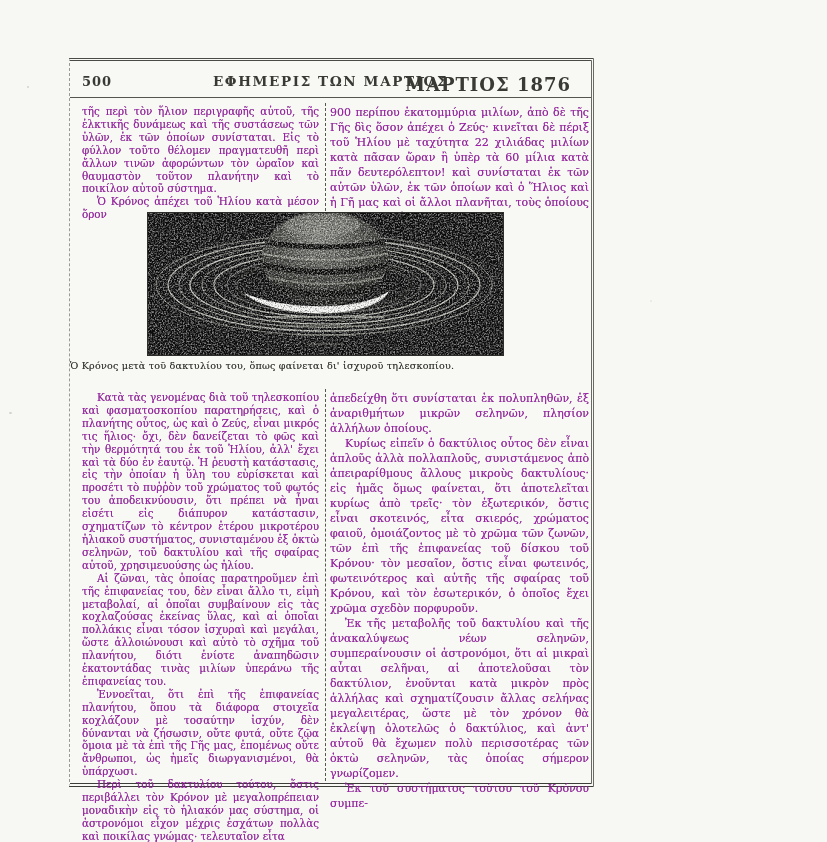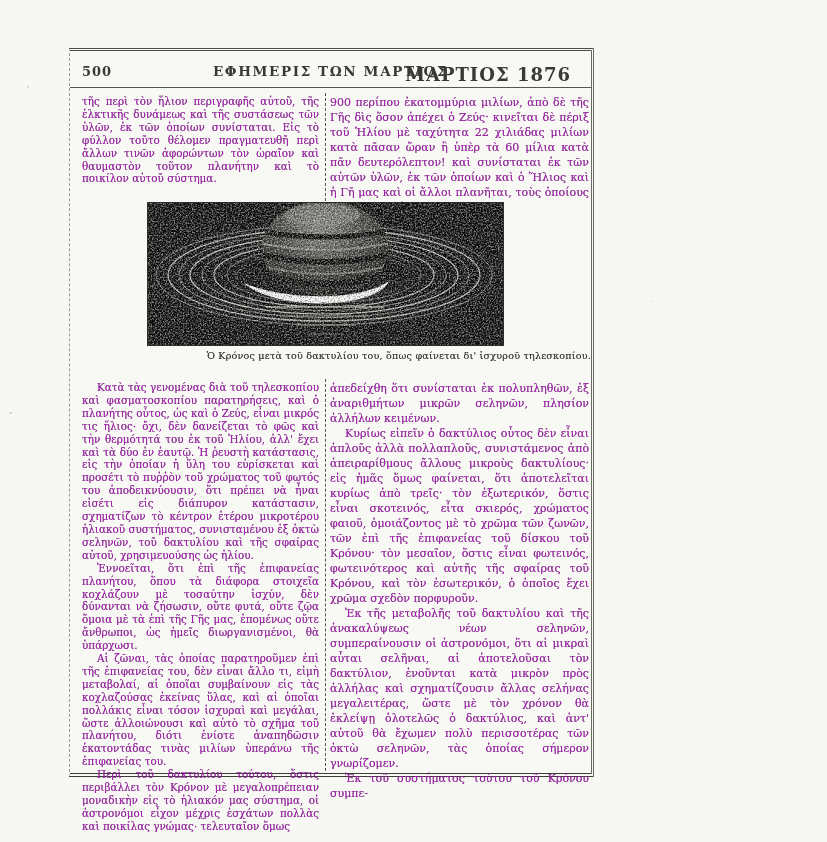--- a/index.html
+++ b/index.html
@@ -9,21 +9,21 @@
     font-family:"DejaVu Serif", serif;
   }
   .stage{position:absolute;inset:0;}
   .speck{position:absolute;background:#8a8a86;border-radius:50%;opacity:.35;}
   .s1{left:9px;top:412px;width:3px;height:2px;}
   .s2{left:27px;top:86px;width:2px;height:2px;}
   .s3{left:205px;top:816px;width:3px;height:2px;opacity:.2;}
   .s4{left:650px;top:300px;width:2px;height:2px;opacity:.15;}
 
   .page{
-    position:absolute;left:69px;top:48px;width:521px;height:722px;
+    position:absolute;left:69px;top:58px;width:521px;height:722px;
     border-top:3px double #4a4a46;
     border-bottom:4px double #3c3c38;
     border-left:1px dashed #9a9a94;
     border-right:3px double #6a6a64;
     background:#f8f8f5;
   }
   .header{position:absolute;left:0;top:4px;width:100%;height:32px;
     border-bottom:1px solid #56564f;color:#3a3a35;}
   .pagenum{position:absolute;left:12px;top:9px;font-size:13px;font-weight:bold;letter-spacing:1px;}
   .masthead{position:absolute;left:0;right:0;top:8px;text-align:center;
@@ -40,21 +40,21 @@
   .ml{left:12px;top:330px;width:237px;}
   .mr{left:260px;top:330px;width:259px;}
 
   .divider{position:absolute;left:255px;width:0;border-left:1px dashed #56564f;}
   .div-top{top:42px;height:108px;}
   .div-main{top:328px;height:392px;}
 
   .figure{position:absolute;left:78px;top:152px;width:355px;height:142px;
     background:#0d0d0d;box-shadow:0 0 0 1px #2e2e2a;}
   .figure svg{display:block;width:355px;height:142px;}
-  .caption{position:absolute;left:0;top:299px;width:100%;text-align:right;
+  .caption{position:absolute;left:0;top:299px;width:100%;text-align:left;
     font-size:9.6px;color:#34342f;letter-spacing:.2px;
     text-shadow:0 0 .4px rgba(40,40,36,.5);}
 </style>
 </head>
 <body>
 
 <div class="stage">
   <div class="speck s1"></div>
   <div class="speck s2"></div>
   <div class="speck s3"></div>
@@ -63,20 +63,21 @@
   <div class="page">
 
     <div class="header">
       <span class="pagenum">500</span>
       <span class="masthead">ΕΦΗΜΕΡΙΣ ΤΩΝ ΜΑΡΤΙΟΣ</span>
       <span class="issuedate">ΜΑΡΤΙΟΣ 1876</span>
     </div>
 
     <div class="col tl">
         <p class="">τῆς περὶ τὸν ἥλιον περιγραφῆς αὐτοῦ, τῆς ἑλκτικῆς δυνάμεως καὶ τῆς συστάσεως τῶν ὑλῶν, ἐκ τῶν ὁποίων συνίσταται. Εἰς τὸ φύλλον τοῦτο θέλομεν πραγματευθῆ περὶ ἄλλων τινῶν ἀφορώντων τὸν ὡραῖον καὶ θαυμαστὸν τοῦτον πλανήτην καὶ τὸ ποικίλον αὐτοῦ σύστημα.</p>
+        <p class="indent">Ὁ Κρόνος ἀπέχει τοῦ Ἡλίου κατὰ μέσον ὅρον</p>
       </div>
     <div class="col tr wide">
         <p class="">900 περίπου ἑκατομμύρια μιλίων, ἀπὸ δὲ τῆς Γῆς δὶς ὅσον ἀπέχει ὁ Ζεύς· κινεῖται δὲ πέριξ τοῦ Ἡλίου μὲ ταχύτητα 22 χιλιάδας μιλίων κατὰ πᾶσαν ὥραν ἢ ὑπὲρ τὰ 60 μίλια κατὰ πᾶν δευτερόλεπτον! καὶ συνίσταται ἐκ τῶν αὐτῶν ὑλῶν, ἐκ τῶν ὁποίων καὶ ὁ Ἥλιος καὶ ἡ Γῆ μας καὶ οἱ ἄλλοι πλανῆται, τοὺς ὁποίους μέχρι τοῦδε ἐξετάσαμεν.</p>
       </div>
     <div class="divider div-top"></div>
 
     <div class="figure">
       <svg viewBox="0 0 355 142" xmlns="http://www.w3.org/2000/svg">
         <defs>
           <radialGradient id="globeGrad" cx="46%" cy="32%" r="75%">
@@ -129,26 +130,26 @@
         <path d="M160,131 H195" stroke="#5f5f59" stroke-width="1.2"></path>
 
         <rect x="0" y="0" width="355" height="142" filter="url(#speckWhite)" opacity="0.5"></rect>
         <rect x="0" y="0" width="355" height="142" filter="url(#speckBlack)" opacity="0.45"></rect>
       </svg>
     </div>
     <div class="caption">Ὁ Κρόνος μετὰ τοῦ δακτυλίου του, ὅπως φαίνεται δι' ἰσχυροῦ τηλεσκοπίου.</div>
 
     <div class="col ml">
         <p class="indent">Κατὰ τὰς γενομένας διὰ τοῦ τηλεσκοπίου καὶ φασματοσκοπίου παρατηρήσεις, καὶ ὁ πλανήτης οὗτος, ὡς καὶ ὁ Ζεύς, εἶναι μικρός τις ἥλιος· ὄχι, δὲν δανείζεται τὸ φῶς καὶ τὴν θερμότητά του ἐκ τοῦ Ἡλίου, ἀλλ' ἔχει καὶ τὰ δύο ἐν ἑαυτῷ. Ἡ ῥευστὴ κατάστασις, εἰς τὴν ὁποίαν ἡ ὕλη του εὑρίσκεται καὶ προσέτι τὸ πυῤῥὸν τοῦ χρώματος τοῦ φωτός του ἀποδεικνύουσιν, ὅτι πρέπει νὰ ἦναι εἰσέτι εἰς διάπυρον κατάστασιν, σχηματίζων τὸ κέντρον ἑτέρου μικροτέρου ἡλιακοῦ συστήματος, συνισταμένου ἐξ ὀκτὼ σεληνῶν, τοῦ δακτυλίου καὶ τῆς σφαίρας αὐτοῦ, χρησιμευούσης ὡς ἡλίου.</p>
+        <p class="indent">Αἱ ζῶναι, τὰς ὁποίας παρατηροῦμεν ἐπὶ τῆς ἐπιφανείας του, δὲν εἶναι ἄλλο τι, εἰμὴ μεταβολαί, αἱ ὁποῖαι συμβαίνουν εἰς τὰς κοχλαζούσας ἐκείνας ὕλας, καὶ αἱ ὁποῖαι πολλάκις εἶναι τόσον ἰσχυραὶ καὶ μεγάλαι, ὥστε ἀλλοιώνουσι καὶ αὐτὸ τὸ σχῆμα τοῦ πλανήτου, διότι ἐνίοτε ἀναπηδῶσιν ἑκατοντάδας τινὰς μιλίων ὑπεράνω τῆς ἐπιφανείας του.</p>
         <p class="indent">Ἐννοεῖται, ὅτι ἐπὶ τῆς ἐπιφανείας πλανήτου, ὅπου τὰ διάφορα στοιχεῖα κοχλάζουν μὲ τοσαύτην ἰσχύν, δὲν δύνανται νὰ ζήσωσιν, οὔτε φυτά, οὔτε ζῷα ὅμοια μὲ τὰ ἐπὶ τῆς Γῆς μας, ἑπομένως οὔτε ἄνθρωποι, ὡς ἡμεῖς διωργανισμένοι, θὰ ὑπάρχωσι.</p>
-        <p class="indent">Αἱ ζῶναι, τὰς ὁποίας παρατηροῦμεν ἐπὶ τῆς ἐπιφανείας του, δὲν εἶναι ἄλλο τι, εἰμὴ μεταβολαί, αἱ ὁποῖαι συμβαίνουν εἰς τὰς κοχλαζούσας ἐκείνας ὕλας, καὶ αἱ ὁποῖαι πολλάκις εἶναι τόσον ἰσχυραὶ καὶ μεγάλαι, ὥστε ἀλλοιώνουσι καὶ αὐτὸ τὸ σχῆμα τοῦ πλανήτου, διότι ἐνίοτε ἀναπηδῶσιν ἑκατοντάδας τινὰς μιλίων ὑπεράνω τῆς ἐπιφανείας του.</p>
-        <p class="indent">Περὶ τοῦ δακτυλίου τούτου, ὅστις περιβάλλει τὸν Κρόνον μὲ μεγαλοπρέπειαν μοναδικὴν εἰς τὸ ἡλιακόν μας σύστημα, οἱ ἀστρονόμοι εἶχον μέχρις ἐσχάτων πολλὰς καὶ ποικίλας γνώμας· τελευταῖον ὅμως</p>
+        <p class="indent">Περὶ τοῦ δακτυλίου τούτου, ὅστις περιβάλλει τὸν Κρόνον μὲ μεγαλοπρέπειαν μοναδικὴν εἰς τὸ ἡλιακόν μας σύστημα, οἱ ἀστρονόμοι εἶχον μέχρις ἐσχάτων πολλὰς καὶ ποικίλας γνώμας· τελευταῖον εἶτα</p>
       </div>
     <div class="col mr wide">
-        <p class="">ἀπεδείχθη ὅτι συνίσταται ἐκ πολυπληθῶν, ἐξ ἀναριθμήτων μικρῶν σεληνῶν, πλησίον ἀλλήλων κειμένων.</p>
+        <p class="">ἀπεδείχθη ὅτι συνίσταται ἐκ πολυπληθῶν, ἐξ ἀναριθμήτων μικρῶν σεληνῶν, πλησίον ἀλλήλων ὁποίους.</p>
         <p class="indent">Κυρίως εἰπεῖν ὁ δακτύλιος οὗτος δὲν εἶναι ἁπλοῦς ἀλλὰ πολλαπλοῦς, συνιστάμενος ἀπὸ ἀπειραρίθμους ἄλλους μικροὺς δακτυλίους· εἰς ἡμᾶς ὅμως φαίνεται, ὅτι ἀποτελεῖται κυρίως ἀπὸ τρεῖς· τὸν ἐξωτερικόν, ὅστις εἶναι σκοτεινός, εἶτα σκιερός, χρώματος φαιοῦ, ὁμοιάζοντος μὲ τὸ χρῶμα τῶν ζωνῶν, τῶν ἐπὶ τῆς ἐπιφανείας τοῦ δίσκου τοῦ Κρόνου· τὸν μεσαῖον, ὅστις εἶναι φωτεινός, φωτεινότερος καὶ αὐτῆς τῆς σφαίρας τοῦ Κρόνου, καὶ τὸν ἐσωτερικόν, ὁ ὁποῖος ἔχει χρῶμα σχεδὸν πορφυροῦν.</p>
         <p class="indent">Ἐκ τῆς μεταβολῆς τοῦ δακτυλίου καὶ τῆς ἀνακαλύψεως νέων σεληνῶν, συμπεραίνουσιν οἱ ἀστρονόμοι, ὅτι αἱ μικραὶ αὗται σελῆναι, αἱ ἀποτελοῦσαι τὸν δακτύλιον, ἑνοῦνται κατὰ μικρὸν πρὸς ἀλλήλας καὶ σχηματίζουσιν ἄλλας σελήνας μεγαλειτέρας, ὥστε μὲ τὸν χρόνον θὰ ἐκλείψῃ ὁλοτελῶς ὁ δακτύλιος, καὶ ἀντ' αὐτοῦ θὰ ἔχωμεν πολὺ περισσοτέρας τῶν ὀκτὼ σεληνῶν, τὰς ὁποίας σήμερον γνωρίζομεν.</p>
         <p class="indent">Ἐκ τοῦ συστήματος τούτου τοῦ Κρόνου συμπε-</p>
       </div>
     <div class="divider div-main"></div>
 
   </div>
 </div>
 
 </body></html>

